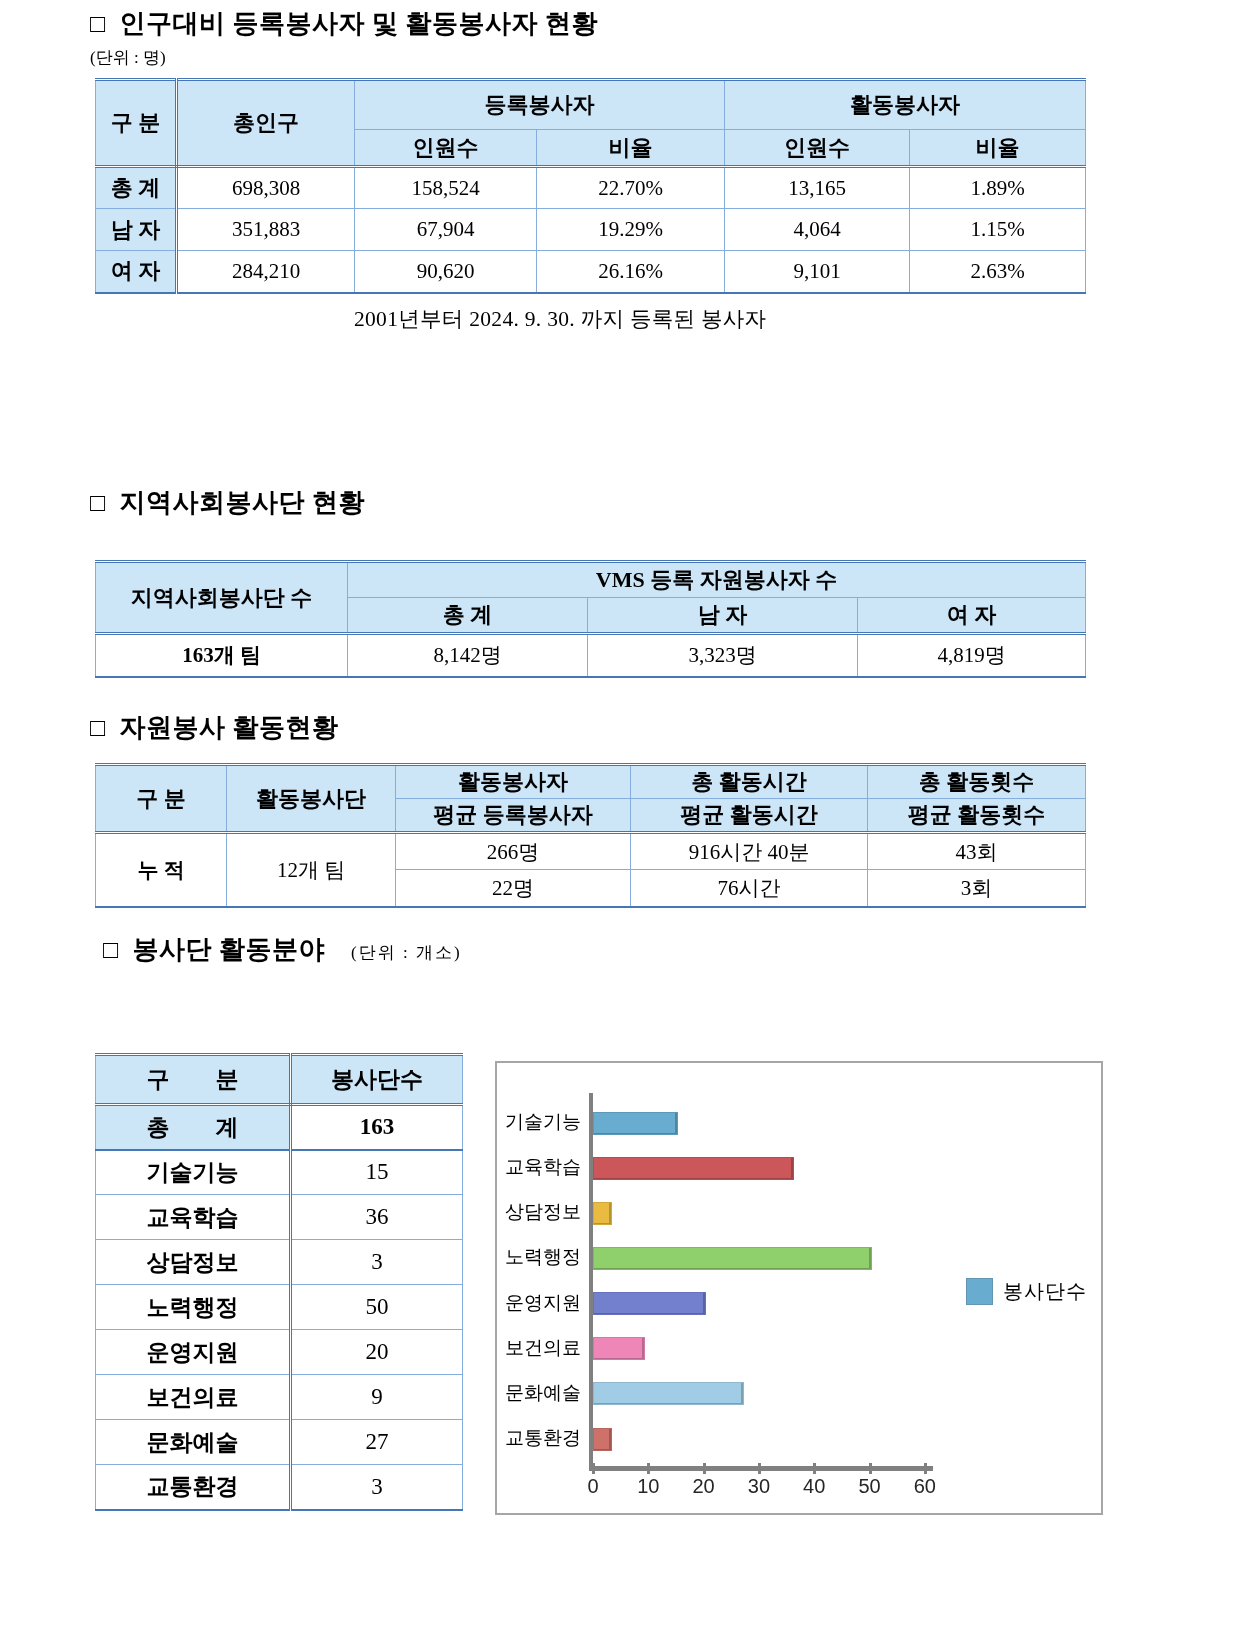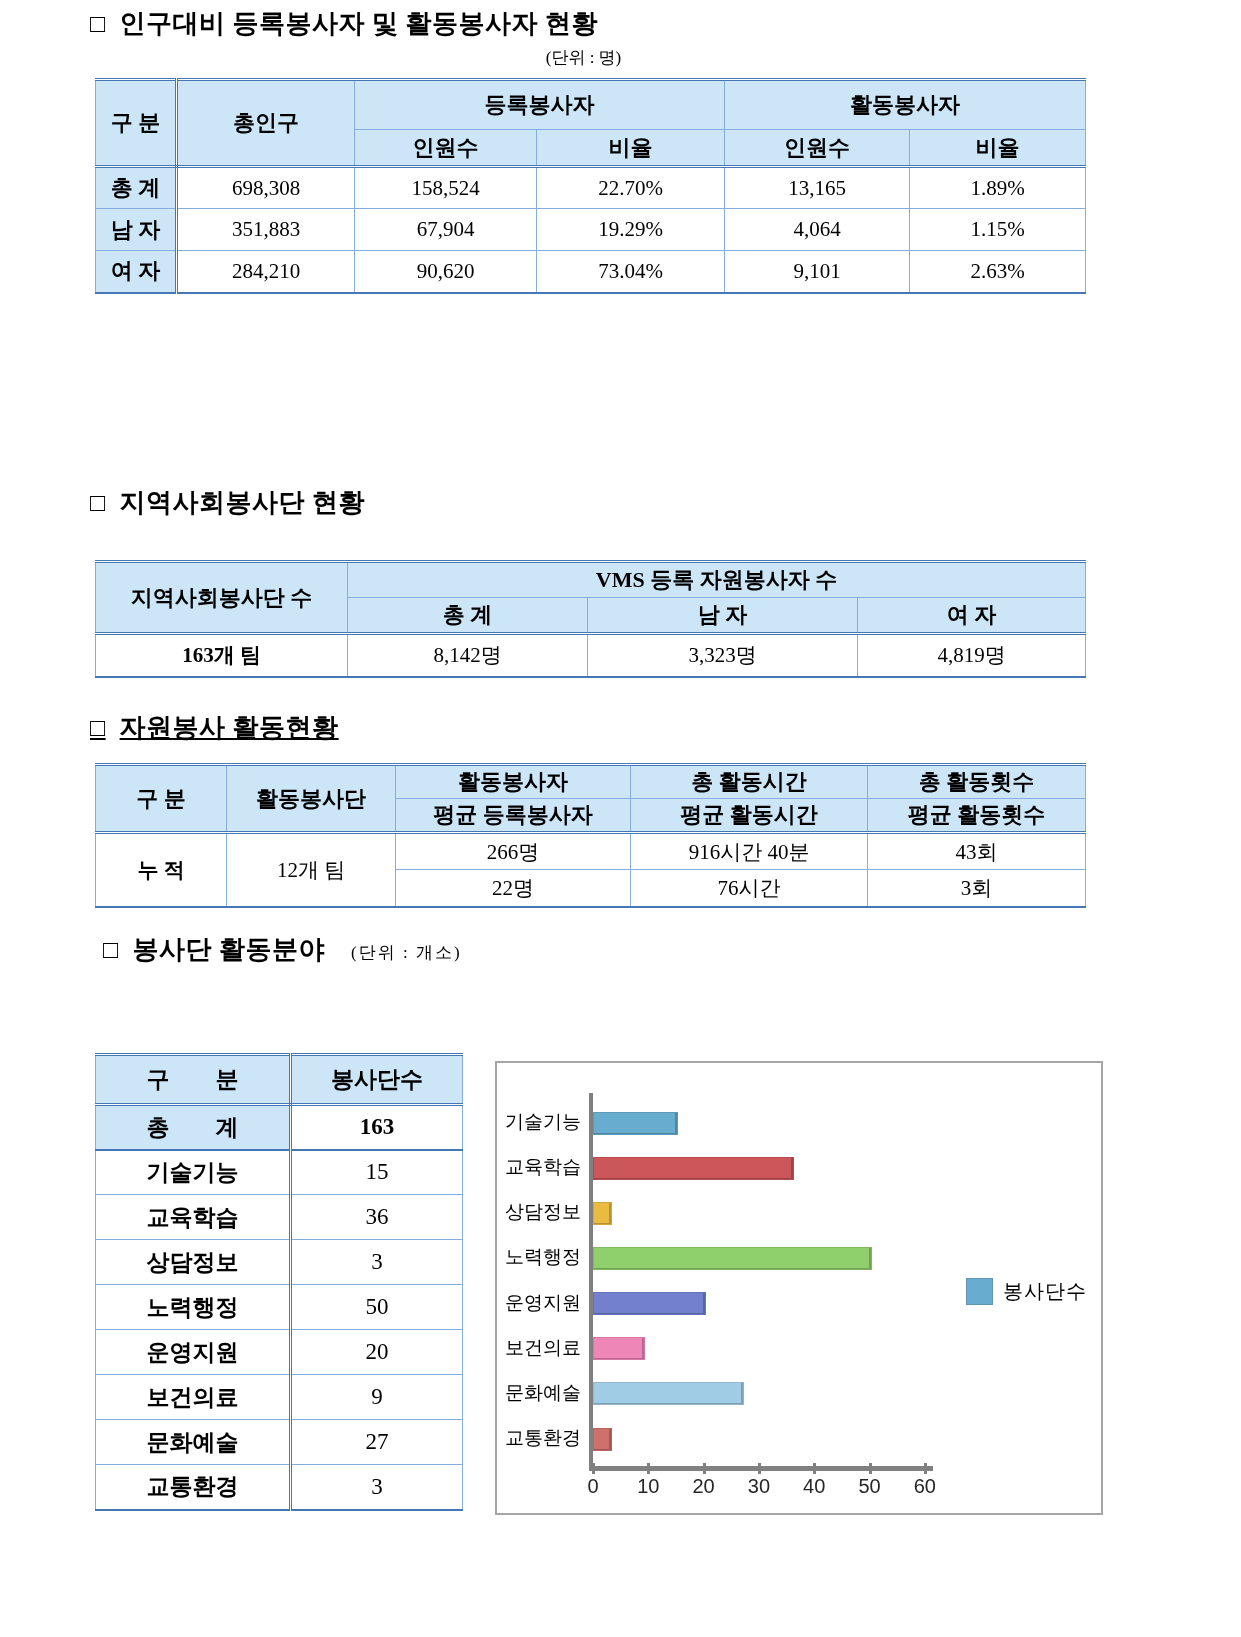--- a/index.html
+++ b/index.html
@@ -39,21 +39,21 @@
   .legend{position:absolute;left:469px;top:215px;display:flex;align-items:center;}
   .legend-swatch{width:25px;height:25px;display:inline-block;border:1px solid rgba(90,110,120,0.35);}
   .legend-text{font-size:20px;margin-left:10px;letter-spacing:1px;}
 </style>
 </head>
 <body>
 
 <div class="abs sec-title" style="left:90px;top:6px;font-family:Liberation Serif, serif;">
   <span class="bullet">□</span><span>인구대비 등록봉사자 및 활동봉사자 현황</span>
 </div>
-<div class="abs unit" style="left:101px;top:46px;width:965px;text-align:center;">(단위 : 명)</div>
+<div class="abs unit" style="left:90px;top:46px;width:965px;text-align:left;">(단위 : 명)</div>
 
 <table class="doc-table abs" style="left:95px;top:78px;width:990px;">
   <colgroup>
       <col style="width:81px">
       <col style="width:178px">
       <col style="width:182px">
       <col style="width:188px">
       <col style="width:185px">
       <col style="width:176px">
     </colgroup>
@@ -83,28 +83,29 @@
     <td>351,883</td>
     <td>67,904</td>
     <td>19.29%</td>
     <td>4,064</td>
     <td>1.15%</td>
   </tr>
   <tr style="height:42px">
     <th class="dbl-r">여 자</th>
     <td>284,210</td>
     <td>90,620</td>
-    <td>73.04%</td>
+    <td>26.16%</td>
     <td>9,101</td>
     <td>2.63%</td>
   </tr>
 </tbody>
   </table>
 
 <div class="abs" style="left:100px;top:300px;width:1000px;">
+  <div class="note-line indent">2001년부터 2024. 9. 30. 까지 등록된 봉사자</div>
 </div>
 
 <div class="abs sec-title" style="left:90px;top:485px;">
   <span class="bullet">□</span><span>지역사회봉사단 현황</span>
 </div>
 
 <table class="doc-table abs" style="left:95px;top:560px;width:990px;">
   <colgroup>
       <col style="width:252px">
       <col style="width:240px">
@@ -123,21 +124,21 @@
   </tr>
   <tr style="height:43px">
     <td class="b">163개 팀</td>
     <td>8,142명</td>
     <td>3,323명</td>
     <td>4,819명</td>
   </tr>
 </tbody>
   </table>
 
-<div class="abs sec-title" style="left:90px;top:710px;text-decoration:underline;">
+<div class="abs sec-title" style="left:90px;top:710px;">
   <span class="bullet">□</span><span>자원봉사 활동현황</span>
 </div>
 
 <table class="doc-table abs" style="left:95px;top:763px;width:990px;">
   <colgroup>
       <col style="width:131px">
       <col style="width:169px">
       <col style="width:235px">
       <col style="width:237px">
       <col style="width:218px">

